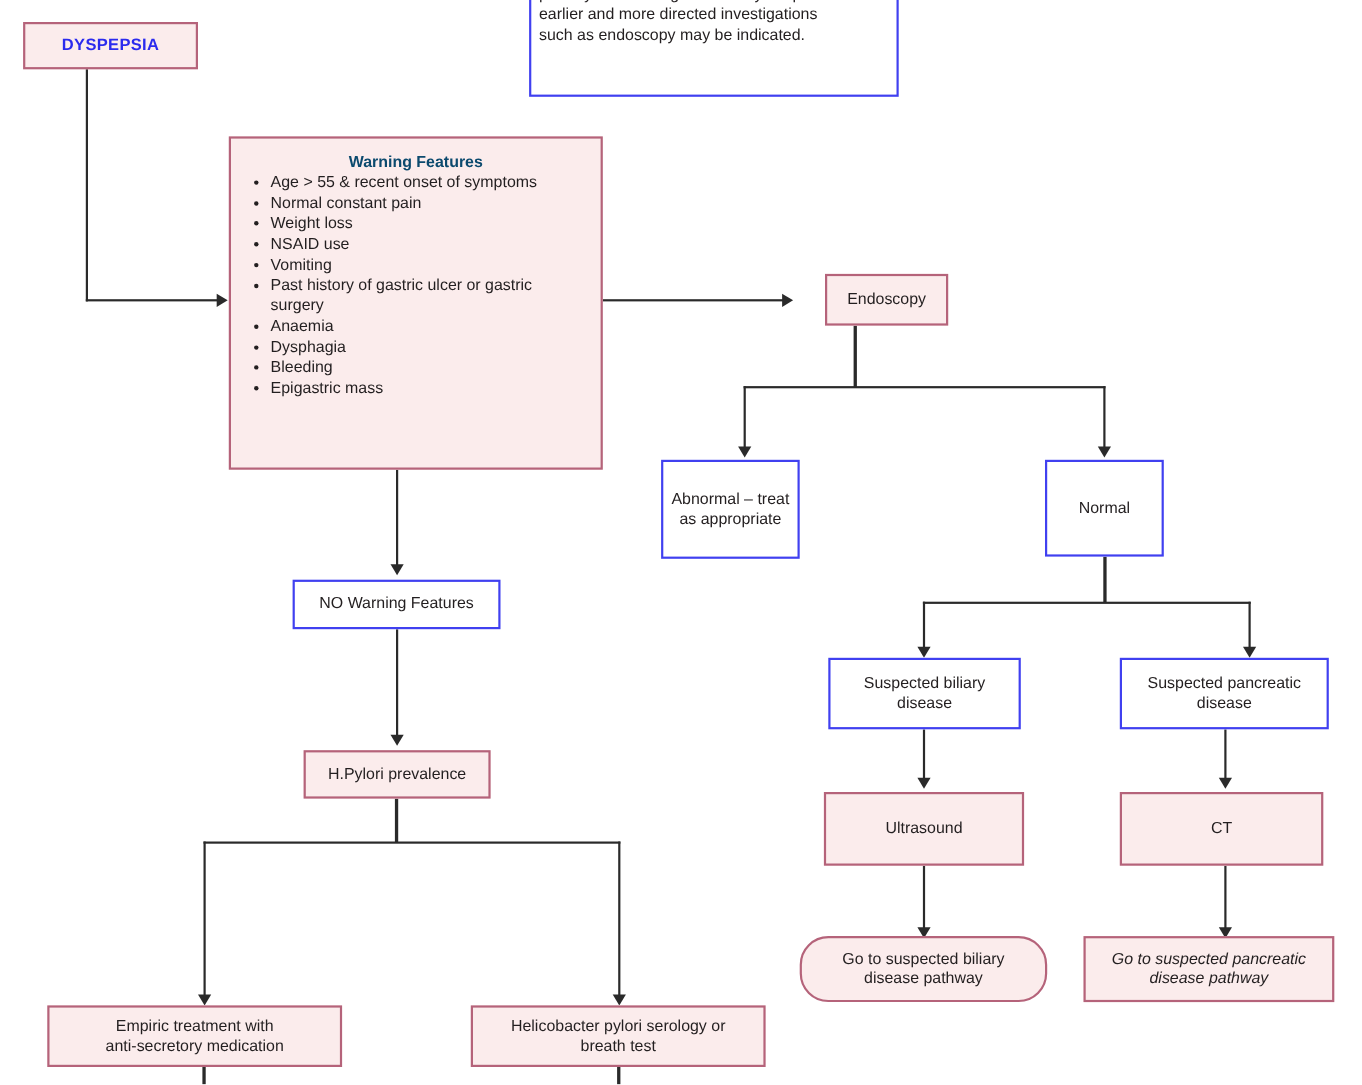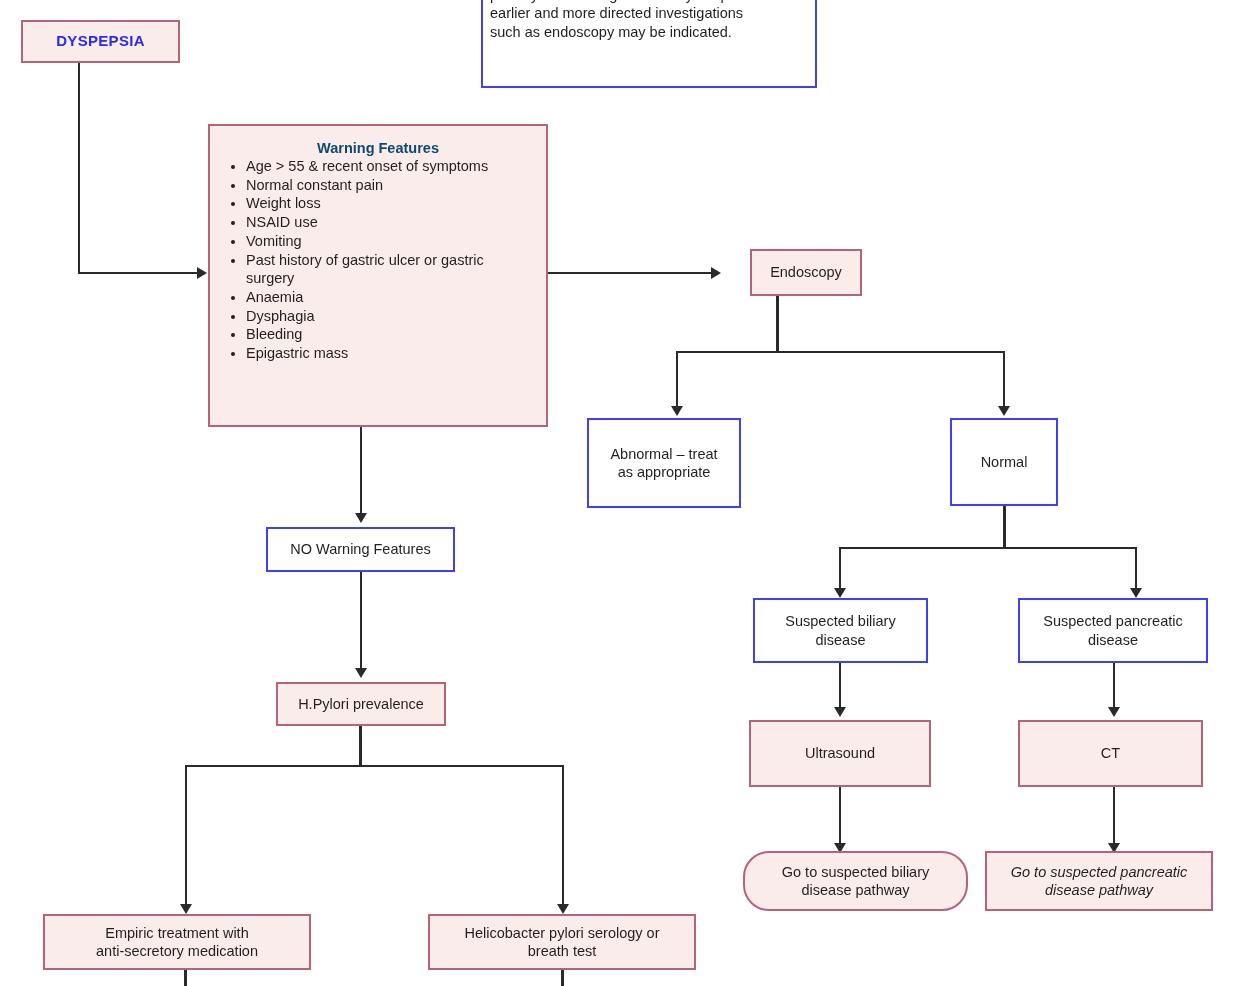--- a/index.html
+++ b/index.html
@@ -191,21 +191,21 @@
       <li>Dysphagia</li>
       <li>Bleeding</li>
       <li>Epigastric mass</li>
     </ul>
   </div>
 
   <div class="node pink" id="endoscopy" style="left:722px; top:249px; width:112px; height:47px;margin-left:28px;">
     <span class="txt">Endoscopy</span>
   </div>
 
-  <div class="node white" id="abnormal" style="left:587px; top:418px; width:154px; height:90px;">
+  <div class="node white" id="abnormal" style="left:601px; top:418px; width:126px; height:90px;">
     <span class="txt">Abnormal – treat
 as appropriate</span>
   </div>
 
   <div class="node white" id="normal" style="left:950px; top:418px; width:108px; height:88px;">
     <span class="txt">Normal</span>
   </div>
 
   <div class="node white" id="no-warning-features" style="left:266px; top:527px; width:189px; height:45px;">
     <span class="txt">NO Warning Features</span>
@@ -226,21 +226,21 @@
   </div>
 
   <div class="node pink" id="ct" style="left:1018px; top:720px; width:185px; height:67px;">
     <span class="txt">CT</span>
   </div>
 
   <div class="node pink" id="ultrasound" style="left:749px; top:720px; width:182px; height:67px;">
     <span class="txt">Ultrasound</span>
   </div>
 
-  <div class="node pink" id="go-biliary" style="left:743px; top:851px; width:225px; height:60px;border-radius:26px;">
+  <div class="node pink" id="go-biliary" style="left:727px; top:851px; width:225px; height:60px;border-radius:26px;">
     <span class="txt">Go to suspected biliary
 disease pathway</span>
   </div>
 
   <div class="node pink" id="go-pancreatic" style="left:985px; top:851px; width:228px; height:60px;font-style:italic;">
     <span class="txt">Go to suspected pancreatic
 disease pathway</span>
   </div>
 
   <div class="node pink" id="hpylori-test" style="left:428px; top:914px; width:268px; height:56px;">

